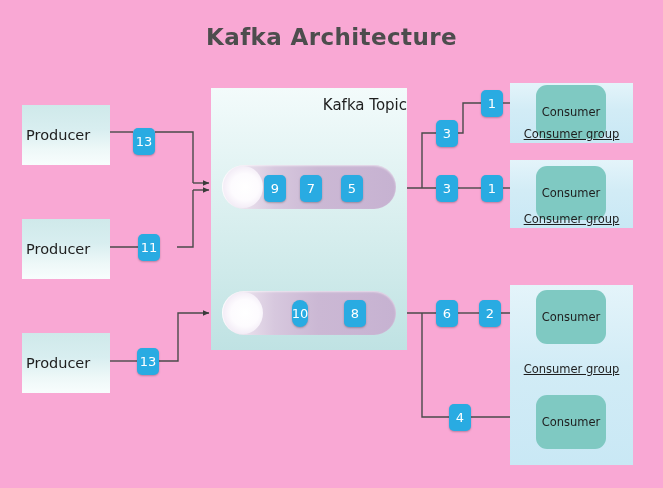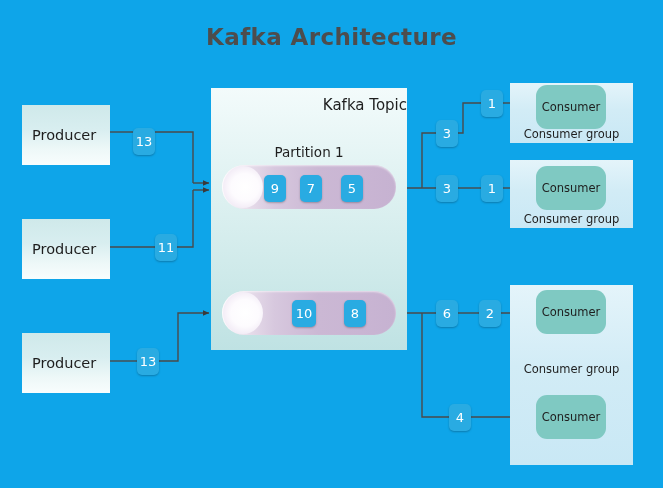--- a/index.html
+++ b/index.html
@@ -7,21 +7,21 @@
     padding: 0;
     background: #ffffff;
   }
   body {
     font-family: "DejaVu Sans", sans-serif;
   }
   #canvas {
     position: relative;
     width: 663px;
     height: 488px;
-    background: #0ea5e9;
+    background: #f9a8d4;
     overflow: hidden;
   }
   #wires {
     position: absolute;
     left: 0; top: 0;
     width: 663px;
     height: 488px;
     pointer-events: none;
   }
 
@@ -40,21 +40,21 @@
   
   .producer {
     position: absolute;
     width: 88px;
     height: 60px;
     background: linear-gradient(to bottom, #cfe9ea 0%, #d8eef0 40%, #eef8f8 75%, #f8fdfd 100%);
     display: flex;
     align-items: center;
     justify-content: flex-start;
     box-sizing: border-box;
-    padding-left: 10px;
+    padding-left: 4px;
   }
   .producer span {
     font-size: 14.5px;
     color: #1e1e1e;
     white-space: nowrap;
   }
 
   
   .topic {
     position: absolute;
@@ -106,38 +106,39 @@
     border-radius: 5px;
     background: #29abe2;
     color: #ffffff;
     font-size: 13px;
     display: flex;
     align-items: center;
     justify-content: center;
     box-shadow: 0 1px 2px rgba(0,0,0,0.25);
     box-sizing: border-box;
   }
-  .badge.wide { width: 24px; }
+  .badge.wide { width: 16px; border-radius: 8px; }
 
   
   .cgroup {
     position: absolute;
     background: linear-gradient(to bottom, #e4f4fa 0%, #d2ecf6 45%, #c9e8f5 100%);
   }
   .cgroup-label {
     position: absolute;
     text-align: center;
     font-size: 11.5px;
     color: #1e1e1e;
     white-space: nowrap;
+    text-decoration: underline;
   }
   .consumer {
     position: absolute;
     width: 70px;
-    height: 44px;
+    height: 54px;
     border-radius: 11px;
     background: #7fc9c2;
     display: flex;
     align-items: center;
     justify-content: center;
     font-size: 11.5px;
     color: #1e1e1e;
   }
 </style>
 </head>
@@ -182,31 +183,30 @@
   </svg>
 
   <div class="producer" style="left:22px; top:105px;">
     <span>Producer</span>
   </div>
   <div class="badge" style="left:133px; top:128px;">13</div>
 
   <div class="producer" style="left:22px; top:219px;">
     <span>Producer</span>
   </div>
-  <div class="badge" style="left:155px; top:234px;">11</div>
+  <div class="badge" style="left:138px; top:234px;">11</div>
 
   <div class="producer" style="left:22px; top:333px;">
     <span>Producer</span>
   </div>
   <div class="badge" style="left:137px; top:348px;">13</div>
 
   <div class="topic"></div>
   <div class="topic-title">Kafka Topic</div>
 
-  <div class="partition-label" style="left:211px; top:144px;">Partition 1</div>
   <div class="cyl" style="left:222px; top:165px; width:174px;"></div>
   <div class="badge" style="left:264px; top:175px;">9</div>
   <div class="badge" style="left:300px; top:175px;">7</div>
   <div class="badge" style="left:341px; top:175px;">5</div>
 
   <div class="cyl" style="left:222px; top:291px; width:174px;"></div>
   <div class="badge wide" style="left:292px; top:300px;">10</div>
   <div class="badge" style="left:344px; top:300px;">8</div>
 
   <div class="badge" style="left:436px; top:120px;">3</div>

